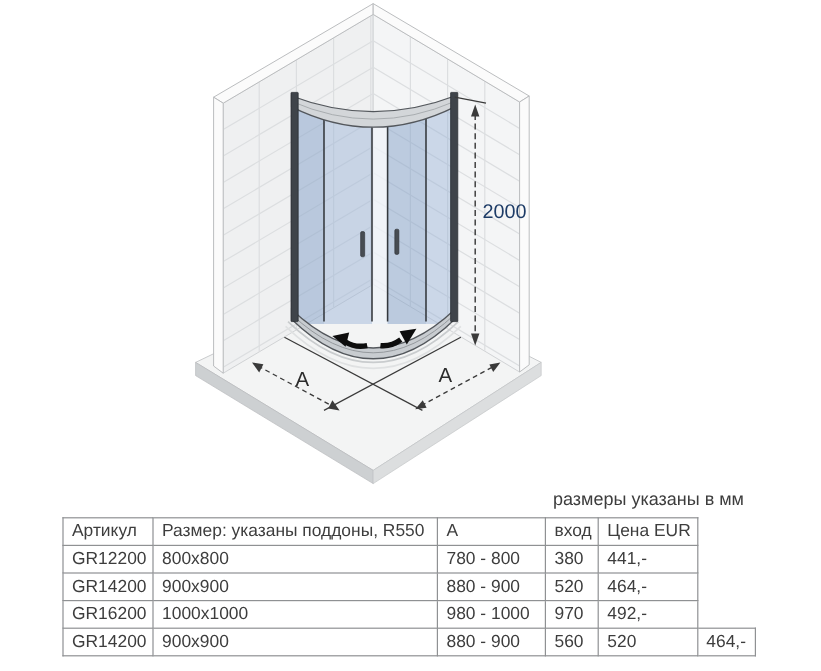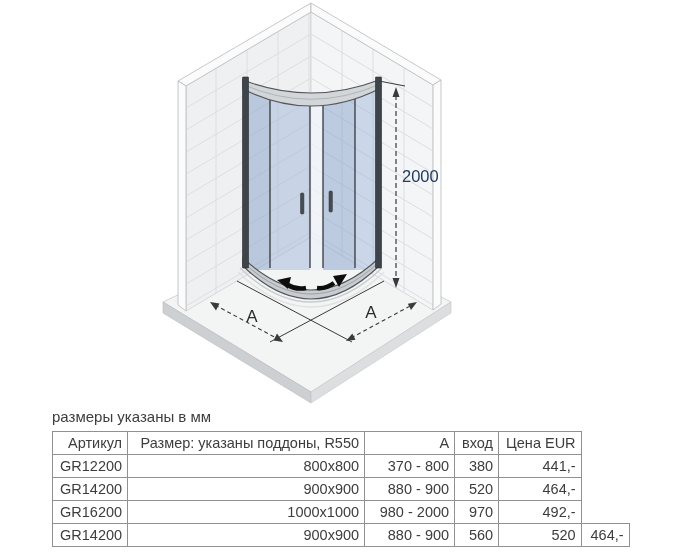--- a/index.html
+++ b/index.html
@@ -3,29 +3,29 @@
 <meta charset="utf-8">
 <style>
   html,body{margin:0;padding:0;}
   body{
     width:684px;height:559px;position:relative;overflow:hidden;
     background:#ffffff;font-family:"Liberation Sans",sans-serif;
   }
   #diagram{position:absolute;left:0;top:0;}
   .caption{
     position:absolute;left:52px;top:408px;width:568px;
-    text-align:left;font-size:15px;color:#3d3d3d;
+    text-align:right;font-size:15px;color:#3d3d3d;
   }
   table.price{
     position:absolute;left:52px;top:431px;
     border-collapse:collapse;table-layout:fixed;
     font-size:14.5px;color:#3d3d3d;
   }
   table.price th,table.price td{
-    border:1px solid #8f9193;font-weight:normal;text-align:right;
+    border:1px solid #8f9193;font-weight:normal;text-align:left;
     padding:1px 5px 2px 7px;height:19px;white-space:nowrap;overflow:hidden;
   }
   table.price th.ghost,table.price td.ghost{border:none;}
   svg text{font-family:"Liberation Sans",sans-serif;}
 </style>
 </head>
 <body>
 
 <svg id="diagram" width="684" height="406" viewBox="0 0 684 406">
   <defs>
@@ -167,37 +167,37 @@
         <th>A</th>
         <th>вход</th>
         <th>Цена EUR</th>
         <th class="ghost"></th>
       </tr>
     </thead>
   <tbody>
       <tr>
         <td>GR12200</td>
         <td>800x800</td>
-        <td>370 - 800</td>
+        <td>780 - 800</td>
         <td>380</td>
         <td>441,-</td>
         <td class="ghost"></td>
       </tr>
       <tr>
         <td>GR14200</td>
         <td>900x900</td>
         <td>880 - 900</td>
         <td>520</td>
         <td>464,-</td>
         <td class="ghost"></td>
       </tr>
       <tr>
         <td>GR16200</td>
         <td>1000x1000</td>
-        <td>980 - 2000</td>
+        <td>980 - 1000</td>
         <td>970</td>
         <td>492,-</td>
         <td class="ghost"></td>
       </tr>
       <tr>
         <td>GR14200</td>
         <td>900x900</td>
         <td>880 - 900</td>
         <td>560</td>
         <td>520</td>

